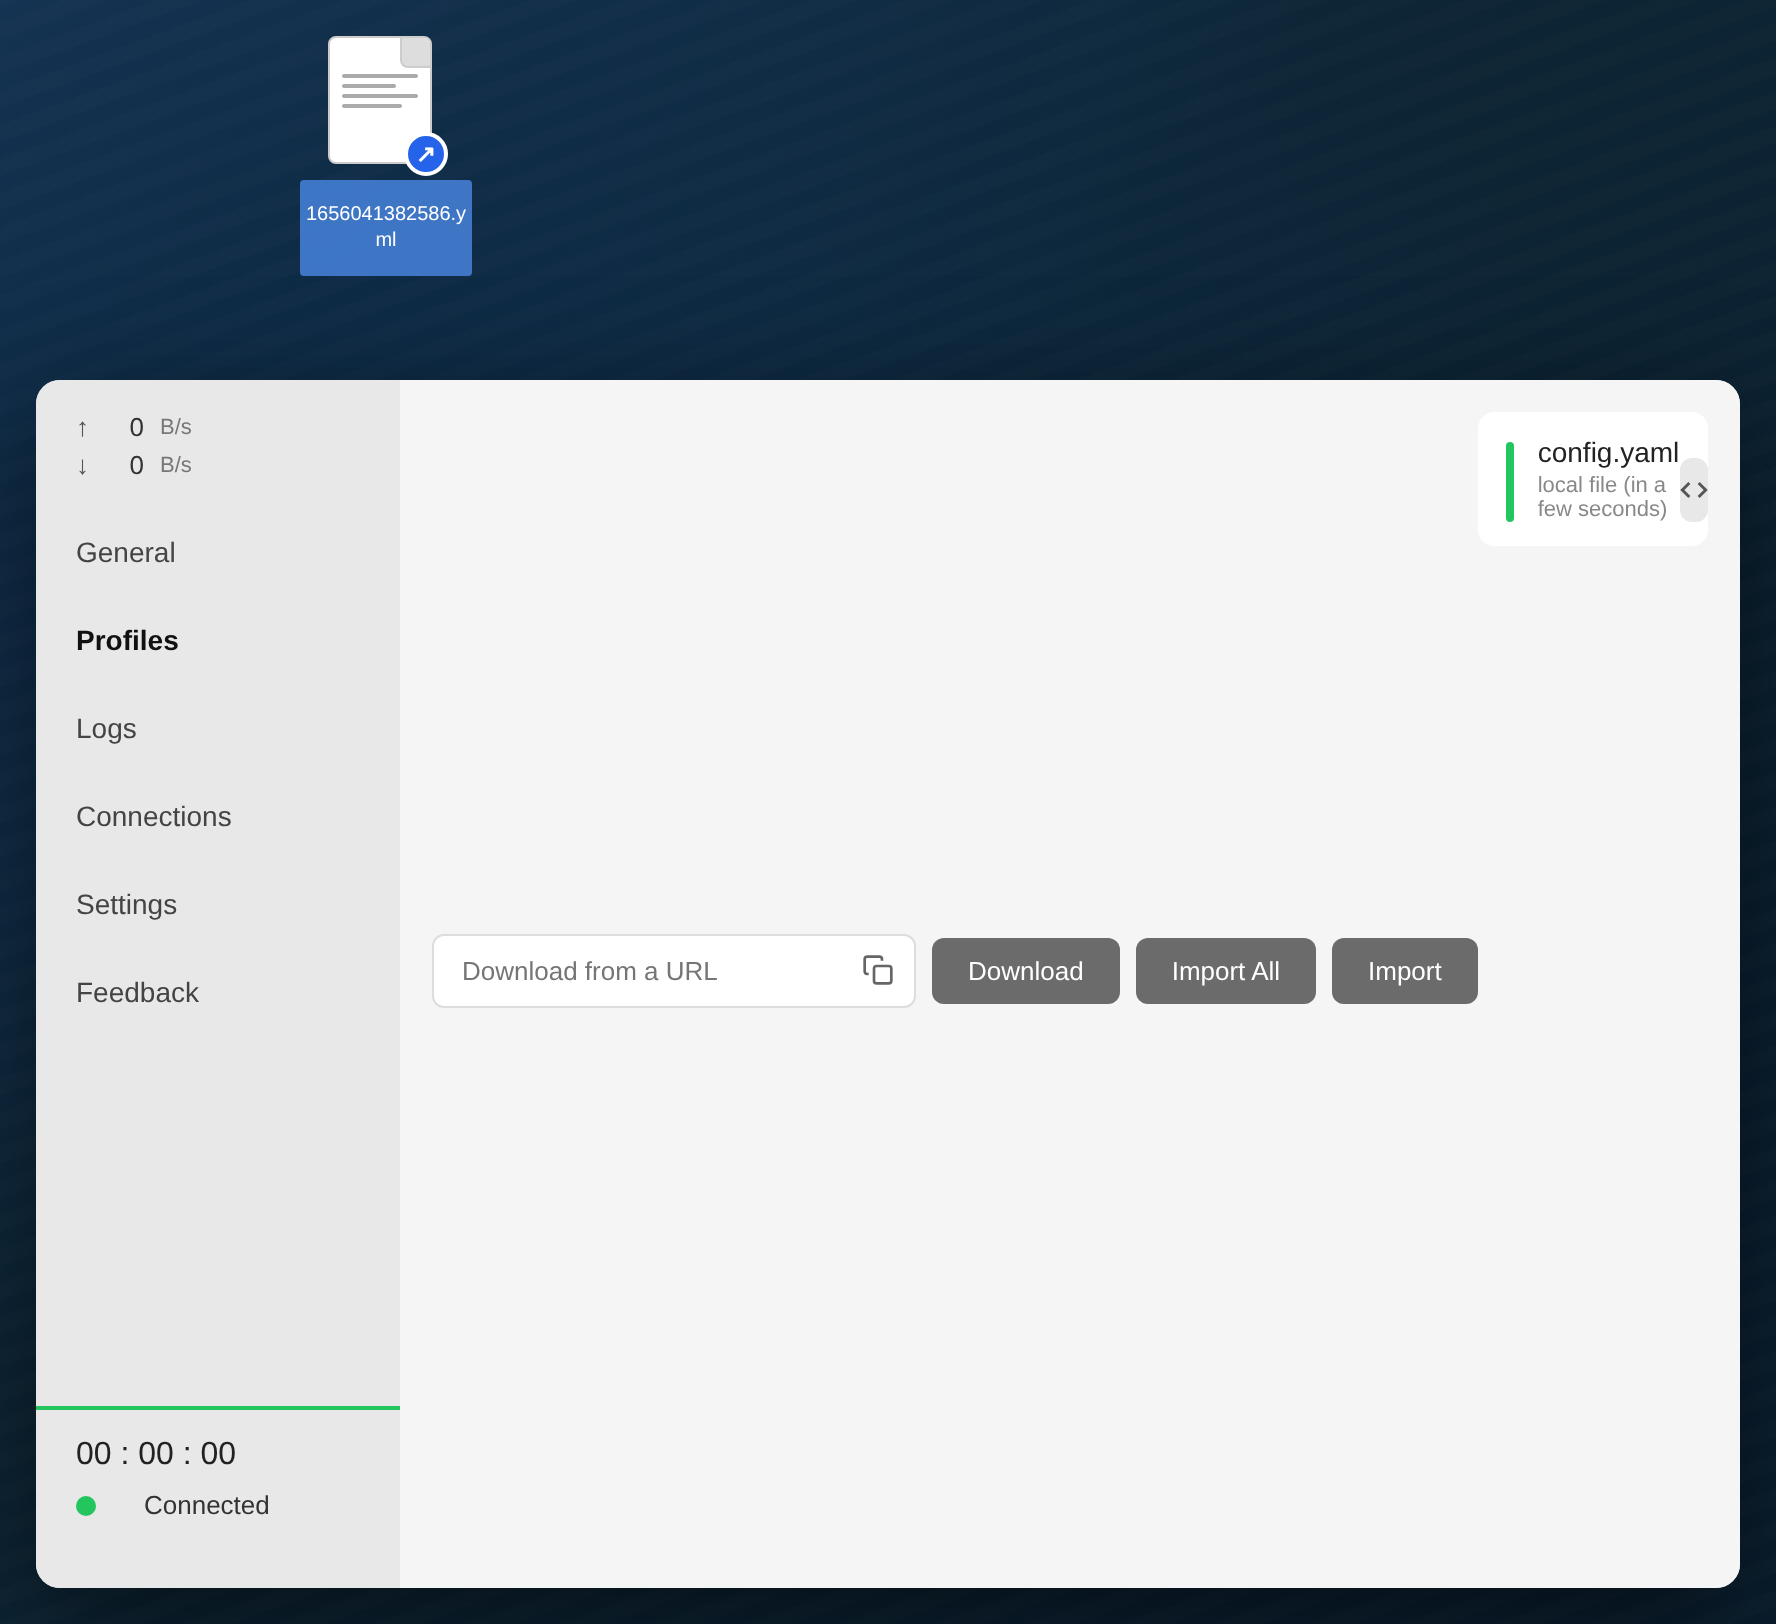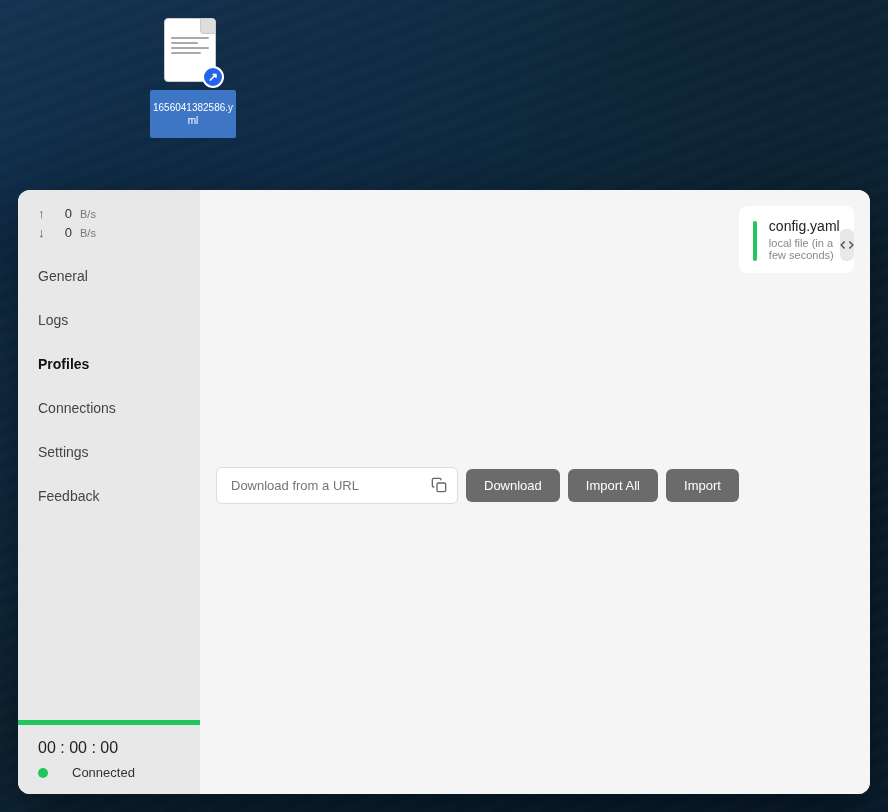--- a/index.html
+++ b/index.html
@@ -190,22 +190,22 @@
       border: none;
       font-weight: 400;
     }
 
     .nav-item.active {
       font-weight: 700;
       color: #111;
     }
 
     .sidebar-footer {
-      padding: 14px 20px 14px;
-      border-top: 5px solid #22c55e;
+      padding: 14px 20px 34px;
+      border-top: 2px solid #22c55e;
       margin-top: 14px;
     }
 
     .timer {
       font-size: 16px;
       color: #222;
       font-weight: 500;
       font-variant-numeric: tabular-nums;
       margin-bottom: 8px;
     }
@@ -375,22 +375,22 @@
       </div>
       <div class="stat-row">
         <span class="stat-arrow">↓</span>
         <span class="stat-value">0</span>
         <span class="stat-unit">B/s</span>
       </div>
     </div>
 
     <nav class="sidebar-nav">
       <button class="nav-item">General</button>
+      <button class="nav-item active">Profiles</button>
       <button class="nav-item">Logs</button>
-      <button class="nav-item active">Profiles</button>
       <button class="nav-item">Connections</button>
       <button class="nav-item">Settings</button>
       <button class="nav-item">Feedback</button>
     </nav>
 
     <div class="sidebar-footer">
       <div class="timer">00 : 00 : 00</div>
       <div class="connection-status">
         <div class="status-dot"></div>
         <span>Connected</span>

